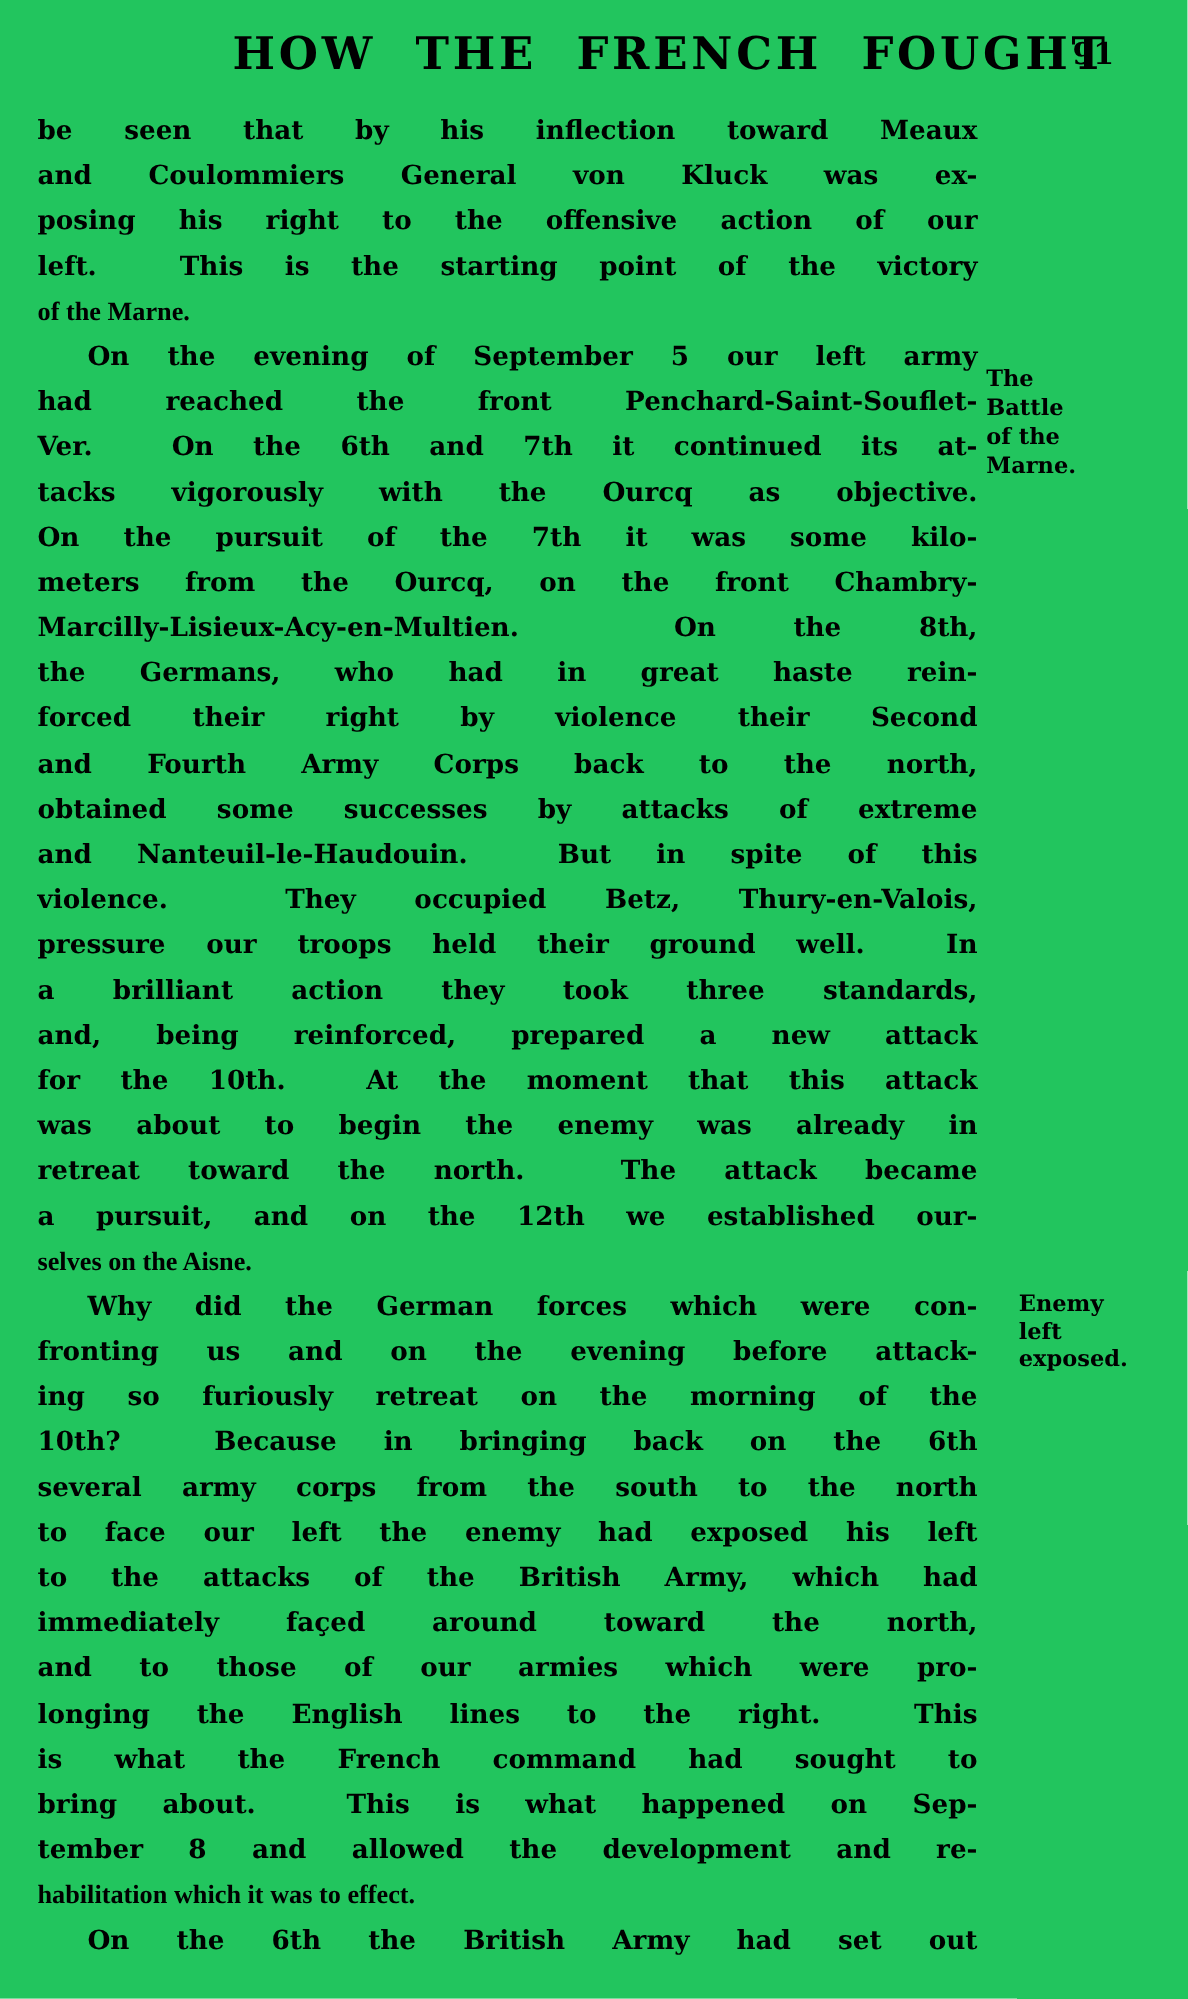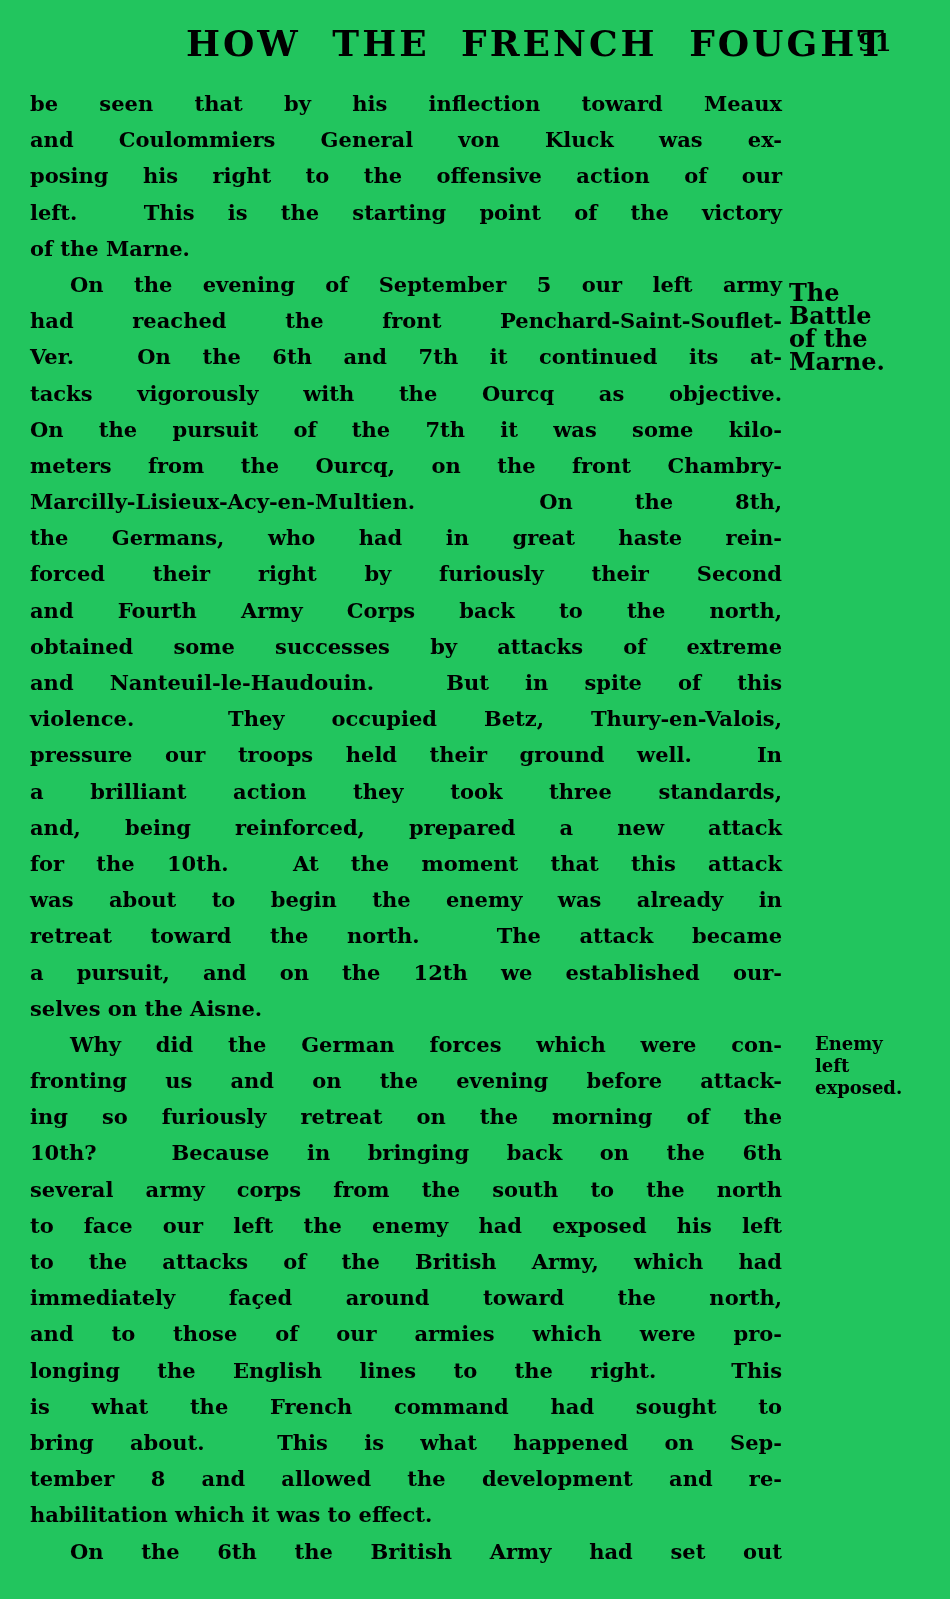--- a/index.html
+++ b/index.html
@@ -55,35 +55,36 @@
     height: 36.2px;
     text-align: justify;
     text-align-last: justify;
     text-justify: inter-word;
     white-space: normal;
     overflow: visible;
   }
   .line.end {
     text-align: left;
     text-align-last: left;
+    font-family: Liberation Serif, serif;
   }
   .line.indent {
     text-indent: 40px;
   }
   
   .note {
     position: absolute;
     left: 789px;
     width: 130px;
     font-weight: bold;
     text-align: left;
   }
   .note-1 {
-    top: 281px;
-    font-size: 24px;
+    top: 292px;
+    font-size: 18px;
     line-height: 23px;
   }
   .note-2 {
     top: 1033px;
     font-size: 18px;
     line-height: 22px;
     margin-left: 26px;
   }
   .note div {
     white-space: nowrap;
@@ -106,21 +107,21 @@
     <div class="line">left.&nbsp; This is the starting point of the victory</div>
     <div class="line end">of the Marne.</div>
     <div class="line indent">On the evening of September 5 our left army</div>
     <div class="line">had reached the front Penchard-Saint-Souflet-</div>
     <div class="line">Ver.&nbsp; On the 6th and 7th it continued its at-</div>
     <div class="line">tacks vigorously with the Ourcq as objective.</div>
     <div class="line">On the pursuit of the 7th it was some kilo-</div>
     <div class="line">meters from the Ourcq, on the front Chambry-</div>
     <div class="line">Marcilly-Lisieux-Acy-en-Multien.&nbsp; On the 8th,</div>
     <div class="line">the Germans, who had in great haste rein-</div>
-    <div class="line">forced their right by furiously their Second</div>
+    <div class="line">forced their right by violence their Second</div>
     <div class="line">and Fourth Army Corps back to the north,</div>
     <div class="line">obtained some successes by attacks of extreme</div>
     <div class="line">and Nanteuil-le-Haudouin.&nbsp; But in spite of this</div>
     <div class="line">violence.&nbsp; They occupied Betz, Thury-en-Valois,</div>
     <div class="line">pressure our troops held their ground well.&nbsp; In</div>
     <div class="line">a brilliant action they took three standards,</div>
     <div class="line">and, being reinforced, prepared a new attack</div>
     <div class="line">for the 10th.&nbsp; At the moment that this attack</div>
     <div class="line">was about to begin the enemy was already in</div>
     <div class="line">retreat toward the north.&nbsp; The attack became</div>

